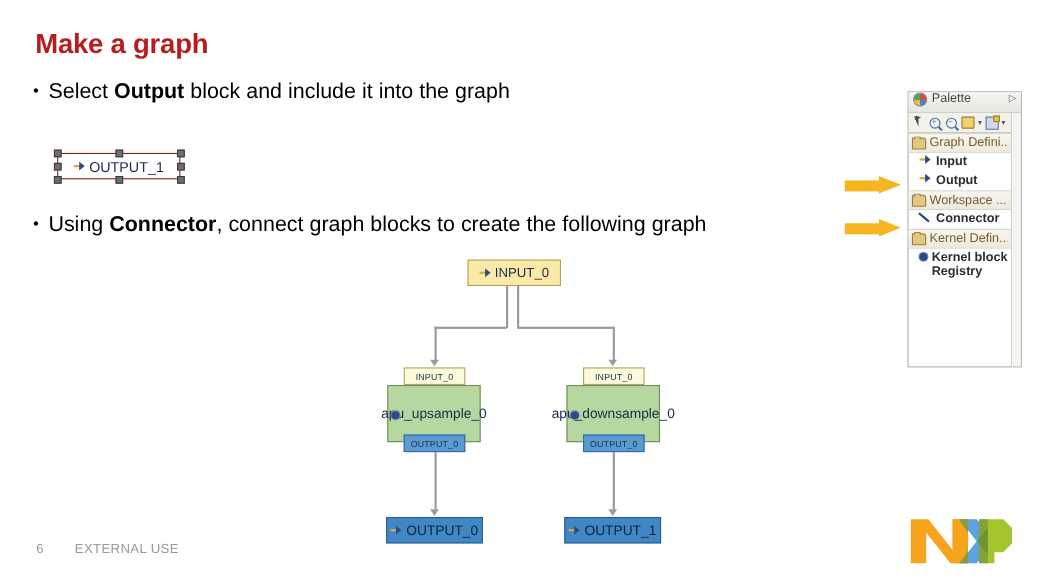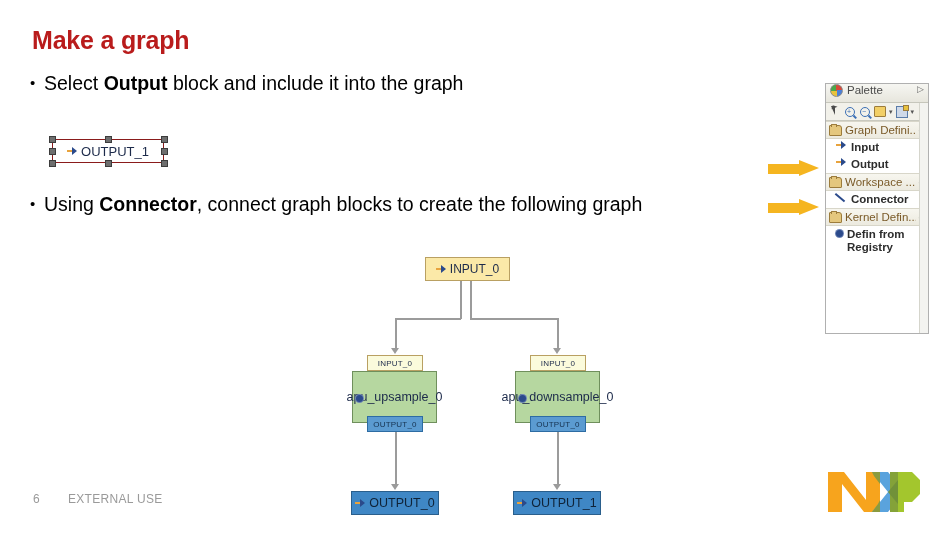--- a/index.html
+++ b/index.html
@@ -33,21 +33,21 @@
     display:flex;align-items:center;justify-content:center;
     font-size:13px;color:#1c2a4a;
   }
   .sel-box .plug{margin-right:3px;}
   .handle{position:absolute;width:5px;height:5px;background:#6e6e6e;border:1px solid #3c3c3c;}
   .h-tl{left:2px;top:2px;} .h-tc{left:58px;top:2px;} .h-tr{left:114px;top:2px;}
   .h-ml{left:2px;top:14px;} .h-mr{left:114px;top:14px;}
   .h-bl{left:2px;top:26px;} .h-bc{left:58px;top:26px;} .h-br{left:114px;top:26px;}
 
   
-  .graph{position:absolute;left:330px;top:248px;width:310px;height:275px;}
+  .graph{position:absolute;left:330px;top:227px;width:310px;height:275px;}
 
   .node{position:absolute;box-sizing:border-box;}
 
   .input-top{
     left:95px;top:9px;width:85px;height:24px;
     background:#fbe9a8;border:1px solid #b9a062;
     display:flex;align-items:center;justify-content:center;
     font-size:12px;color:#1c2a4a;
   }
   .input-top .plug{margin-right:3px;}
@@ -342,21 +342,21 @@
       <span class="ilabel">Connector</span>
     </div>
 
     <div class="drawer">
       <span class="folder"></span>
       <span class="dlabel">Kernel Defin...</span>
       <span class="dmark">◇</span>
     </div>
     <div class="pal-item">
       <span class="gear" style="margin-top:2px;"></span>
-      <span class="ilabel">Defin from Registry</span>
+      <span class="ilabel">Kernel block Registry</span>
     </div>
 
     <div class="pal-scroll"></div>
   </div>
 
   <div class="foot-num">6</div>
   <div class="foot-txt">EXTERNAL USE</div>
 
   <svg class="nxp" viewBox="0 0 98 44">
     <polygon points="2,42 2,2 18,2 40,30 40,2 54,2 54,42 38,42 16,14 16,42" fill="#f7a41d"></polygon>

